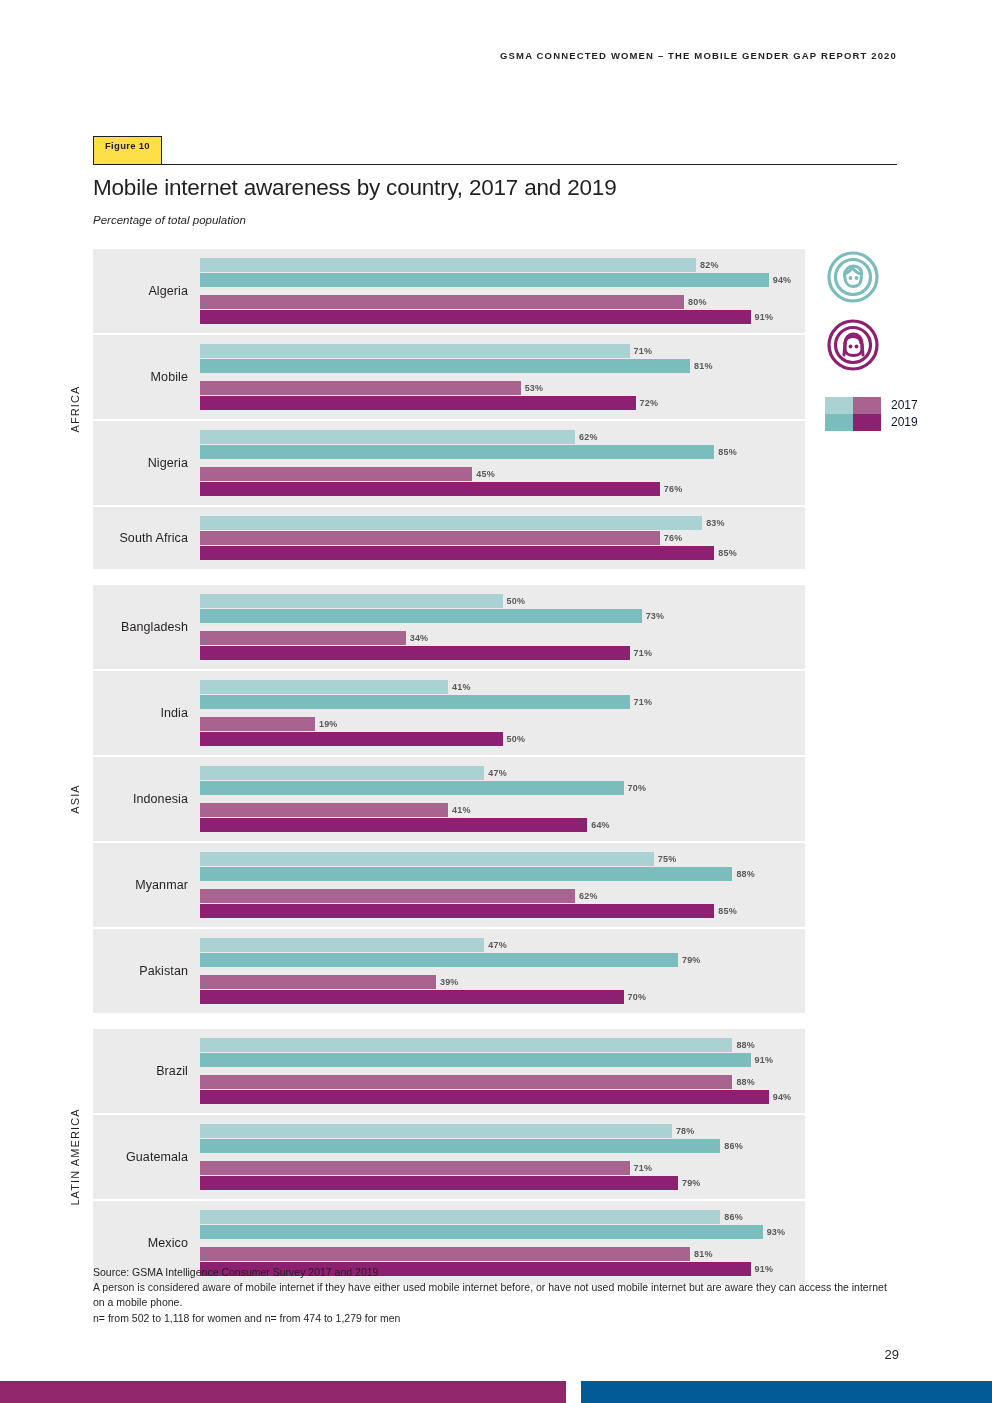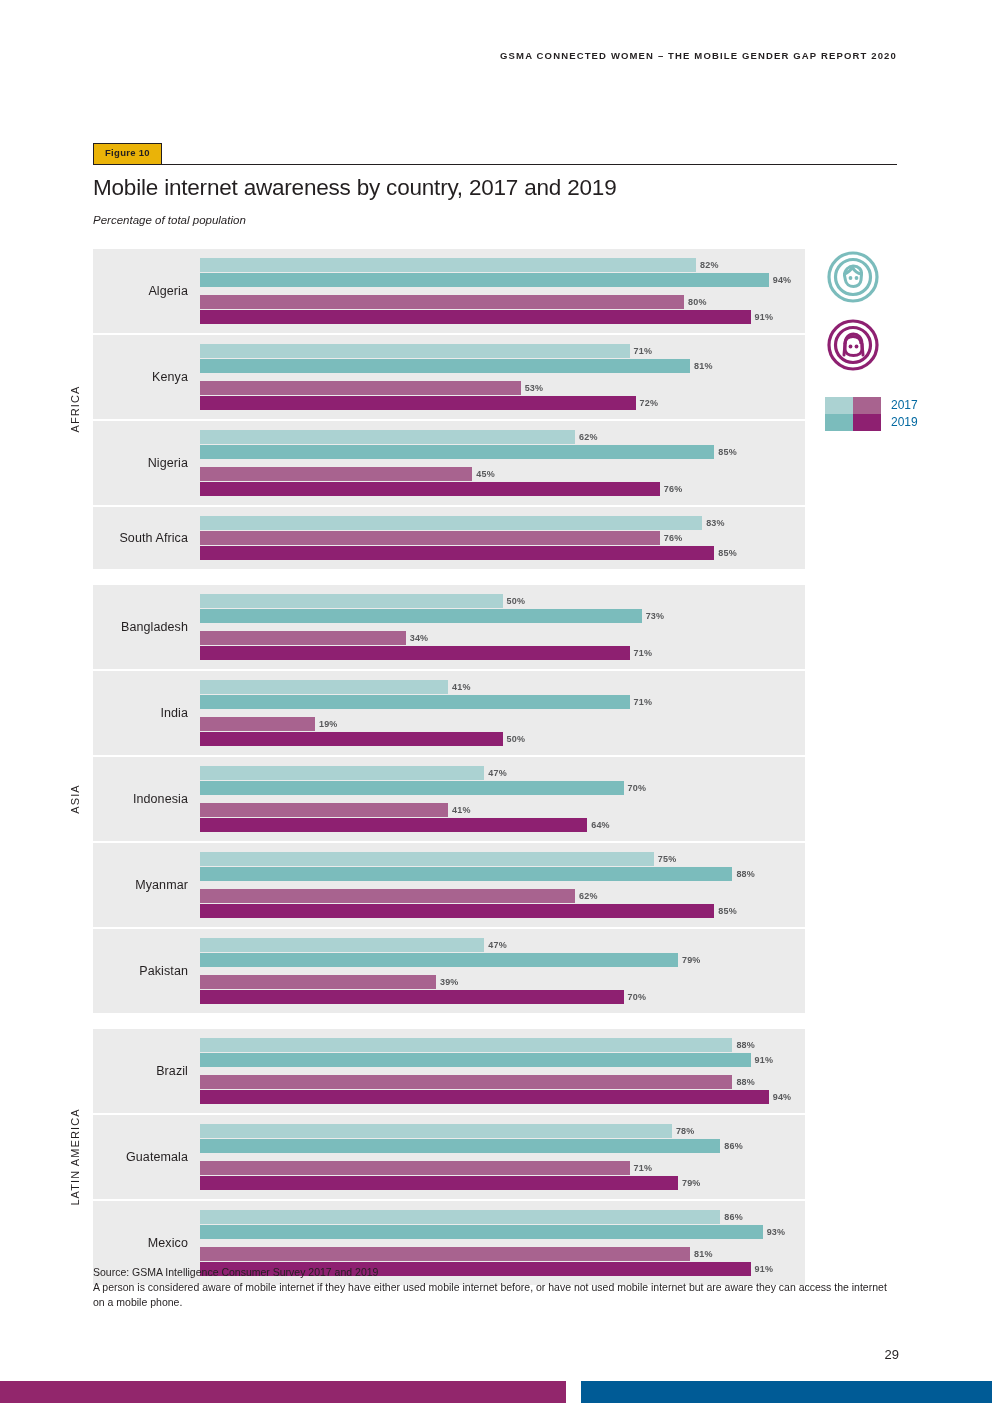--- a/index.html
+++ b/index.html
@@ -40,22 +40,22 @@
     right: 0;
     bottom: 0;
     height: 1px;
     background: #231f20;
   }
   .fig-tag {
     position: absolute;
     left: 0;
     bottom: 0;
     border: 1px solid #231f20;
-    background: #eab308;
-    padding: 4px 11px 7px 11px;
+    background: #fde047;
+    padding: 4px 11px 14px 11px;
     font-size: 9.5px;
     font-weight: bold;
     letter-spacing: 0.3px;
     line-height: 1;
     z-index: 2;
   }
 
   
   .fig-title {
     position: absolute;
@@ -199,21 +199,21 @@
   .legend-labels {
     margin-left: 10px;
     display: flex;
     flex-direction: column;
     justify-content: flex-start;
   }
   .legend-labels div {
     height: 17px;
     line-height: 17px;
     font-size: 12px;
-    color: #0369a1;
+    color: #0f172a;
   }
 
   
   .notes {
     position: absolute;
     top: 1265px;
     left: 93px;
     width: 800px;
     font-size: 10.5px;
     line-height: 1.45;
@@ -278,21 +278,21 @@
             </div>
             <div class="bar-row">
               <div class="bar p19" style="width: 91%;"></div>
               <div class="bar-val" style="left: 91%;">91%</div>
             </div>
           </div>
         </div>
       </div>
       <div class="panel">
         <div class="panel-inner">
-          <div class="country-label">Kenya</div>
+          <div class="country-label">Mobile</div>
           <div class="bars">
             <div class="bar-row">
               <div class="bar t17" style="width: 71%;"></div>
               <div class="bar-val" style="left: 71%;">71%</div>
             </div>
             <div class="bar-row gap">
               <div class="bar t19" style="width: 81%;"></div>
               <div class="bar-val" style="left: 81%;">81%</div>
             </div>
             <div class="bar-row">
@@ -578,20 +578,21 @@
     <div class="legend-labels">
       <div>2017</div>
       <div>2019</div>
     </div>
   </div>
 </div>
 
 <div class="notes">
   <p>Source: GSMA Intelligence Consumer Survey 2017 and 2019</p>
   <p>A person is considered aware of mobile internet if they have either used mobile internet before, or have not used mobile internet but are aware they can access the internet on a mobile phone.</p>
+  <p>n= from 502 to 1,118 for women and n= from 474 to 1,279 for men</p>
 </div>
 
 <div class="page-num">29</div>
 
 <div class="footer-bars">
   <div class="fb-left"></div>
   <div class="fb-mid"></div>
   <div class="fb-right"></div>
 </div>
 

